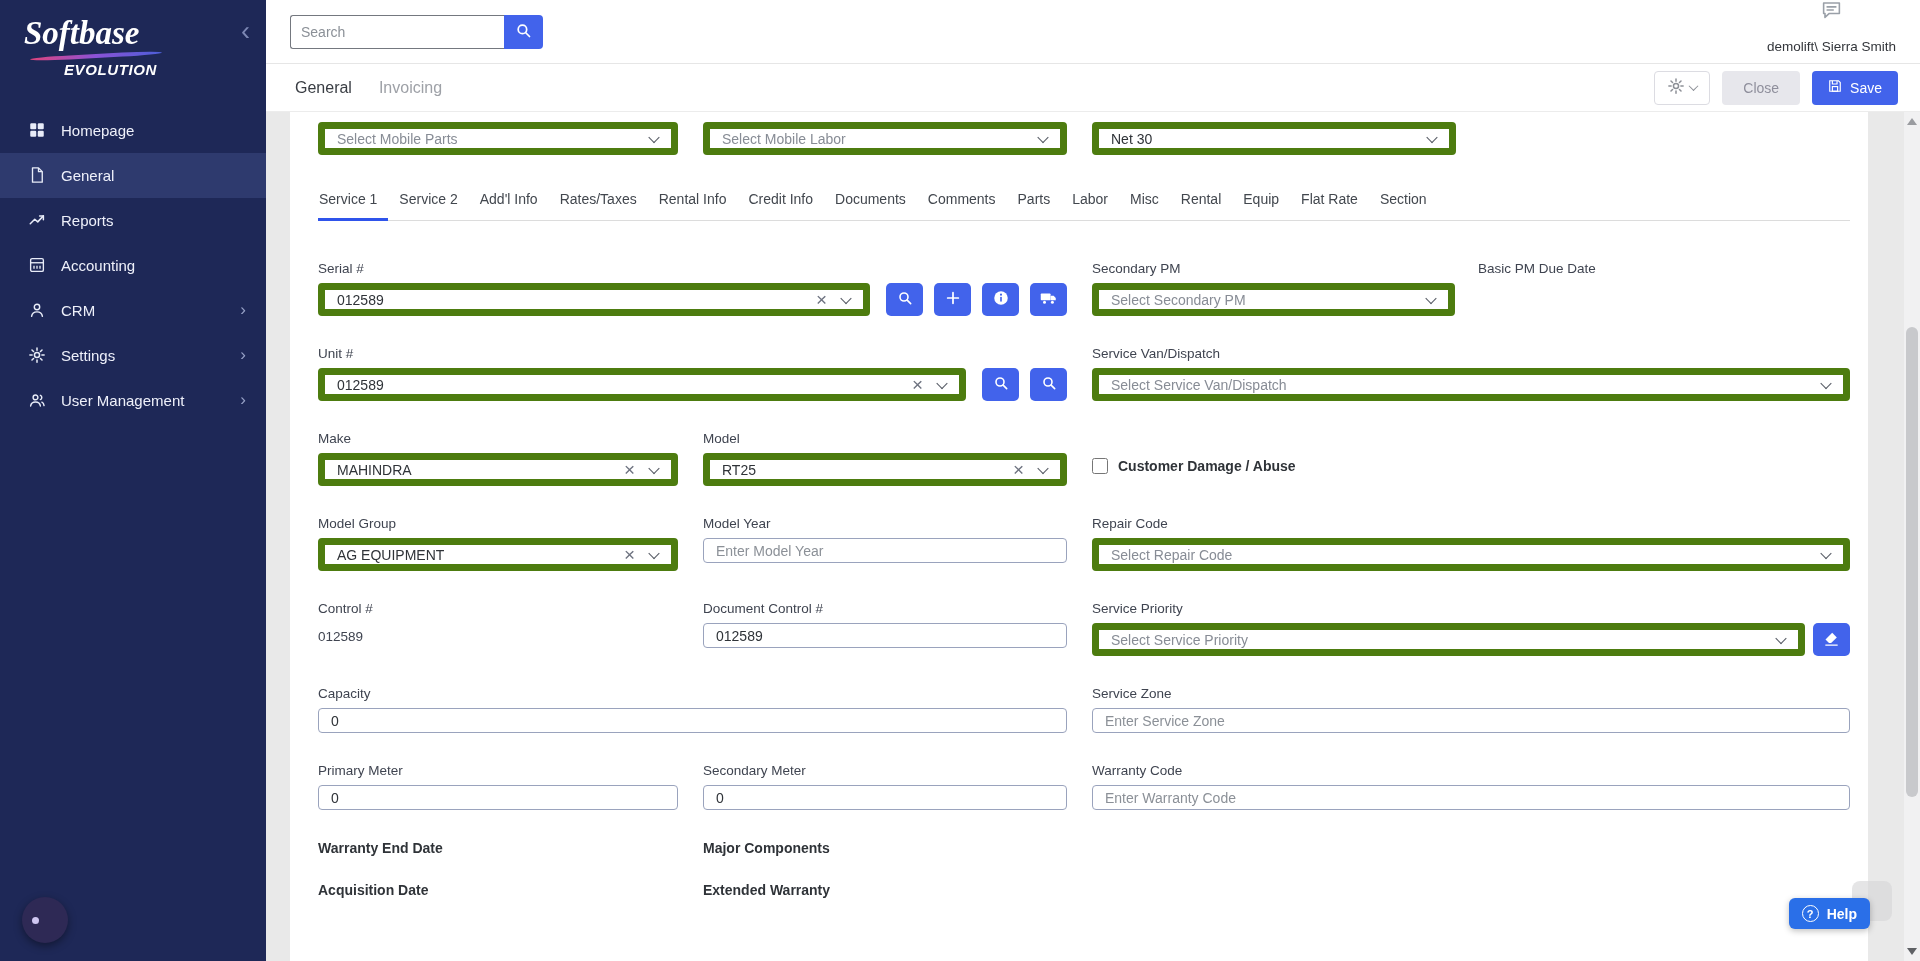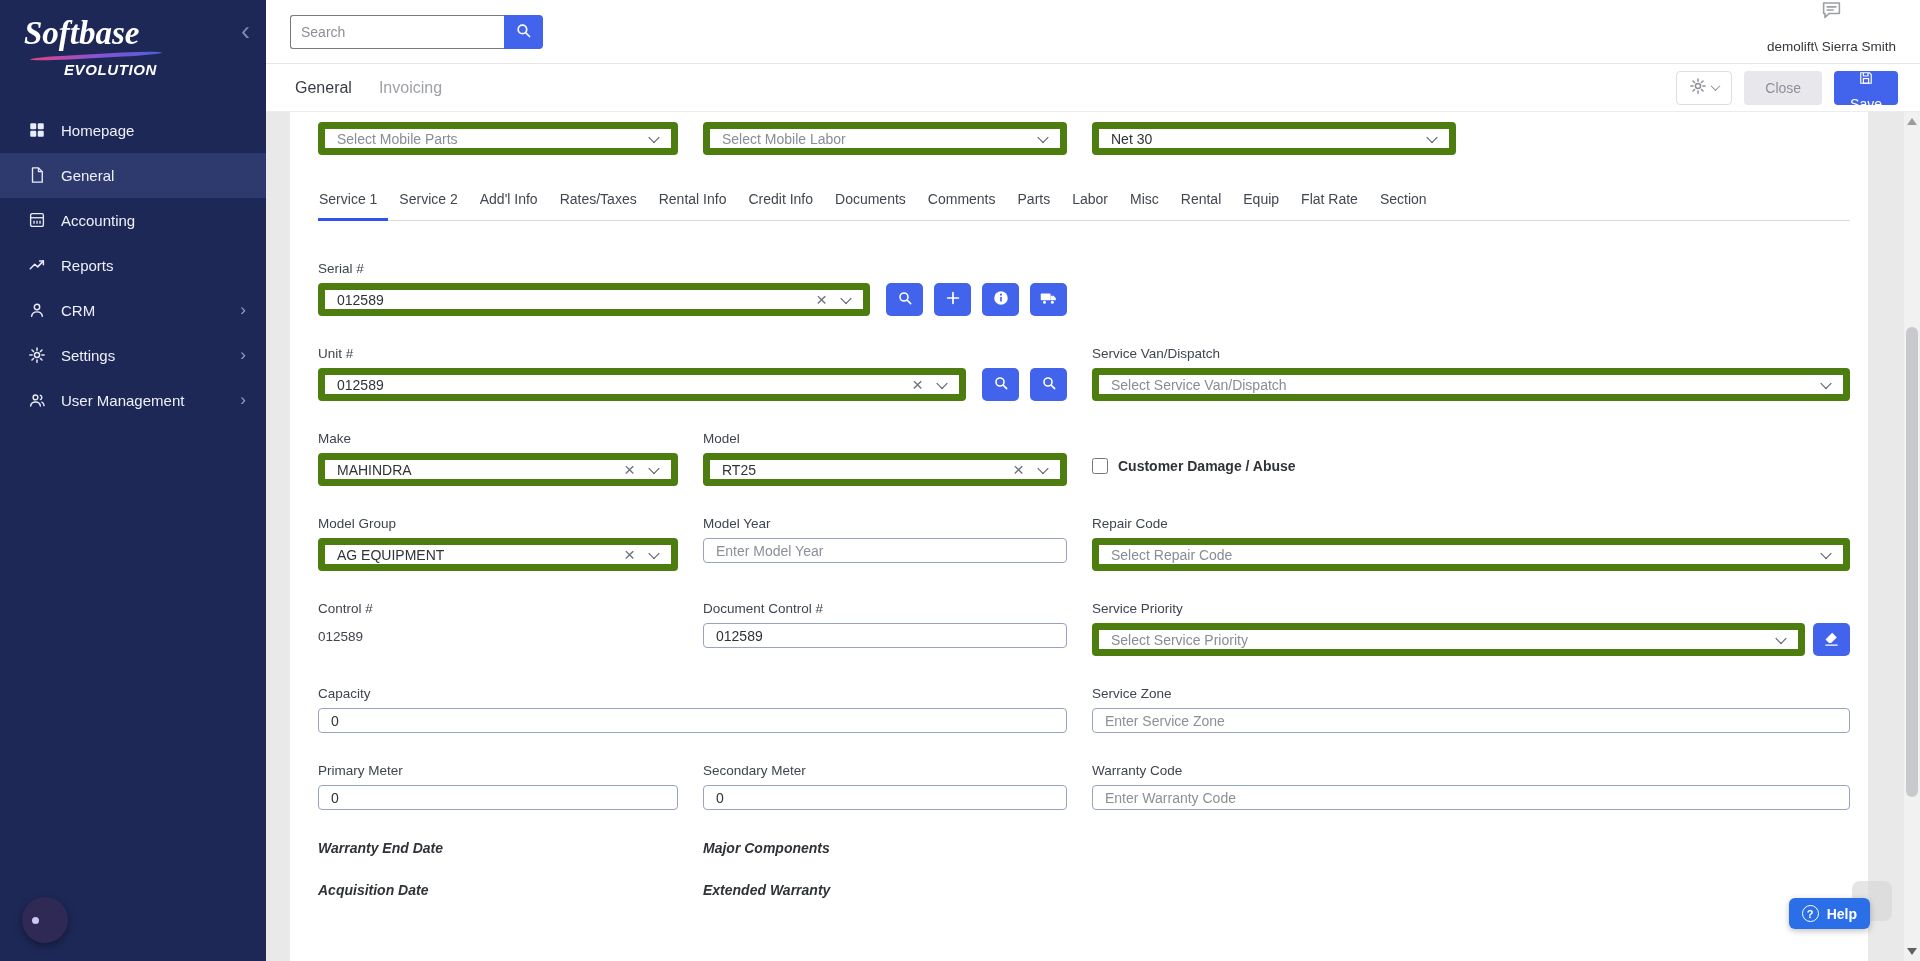--- a/index.html
+++ b/index.html
@@ -36,21 +36,21 @@
   .avatar { width:32px; height:32px; border-radius:4px; background:#5670e6; color:#fff; font-size:15px; font-weight:bold; display:flex; align-items:center; justify-content:center; cursor:pointer; }
 
   
   .page-header { height:48px; background:#fff; display:flex; align-items:center; padding:0 22px 0 29px; border-bottom:1px solid #ececec; flex:0 0 48px; }
   .ph-tab { font-size:16px; margin-right:27px; cursor:pointer; color:#9ea1a7; }
   .ph-tab.active { color:#393d43; font-weight:500; }
   .ph-right { margin-left:auto; display:flex; align-items:center; gap:12px; }
   .gear-btn { height:34px; width:56px; border:1px solid #dcdce2; background:#fff; border-radius:4px; display:flex; align-items:center; justify-content:center; gap:5px; cursor:pointer; }
   .mini-chev { width:7px; height:7px; border-right:1.8px solid #8d9097; border-bottom:1.8px solid #8d9097; transform:rotate(45deg) translate(-1px,-1px); }
   .close-btn { height:34px; padding:0 21px; background:#e7e7ec; color:#8f8f9c; border:none; border-radius:4px; font-size:14px; cursor:pointer; font-family:"Liberation Sans",sans-serif; }
-  .save-btn { height:34px; padding:0 16px; background:#4263eb; color:#fff; border:none; border-radius:4px; font-size:14px; display:flex; align-items:center; gap:8px; cursor:pointer; font-family:"Liberation Sans",sans-serif;flex-direction:column; }
+  .save-btn { height:34px; padding:0 16px; background:#4263eb; color:#fff; border:none; border-radius:4px; font-size:14px; display:flex; align-items:center; gap:8px; cursor:pointer; font-family:"Liberation Sans",sans-serif; }
 
   
   .content { flex:1; background:#e9e9e9; position:relative; overflow:hidden; }
   .card { position:absolute; left:24px; top:0; bottom:0; width:1578px; background:#fff; padding:10px 18px 0 28px; overflow:hidden; }
 
   .top-selects { display:grid; grid-template-columns:360px 364px 364px 369px; column-gap:25px; }
 
   .select { height:33px; border:7px solid #4d7c0f; border-radius:4px; background:#fff; display:flex; align-items:center; padding:0 34px 0 12px; font-size:14px; color:#878c95; position:relative; cursor:pointer; }
   .select.has-value { color:#2f3338; }
   .chev { position:absolute; right:13px; top:50%; width:8px; height:8px; border-right:1.8px solid #555a64; border-bottom:1.8px solid #555a64; transform:translateY(-68%) rotate(45deg); }
@@ -63,21 +63,21 @@
   .ftab { padding:0 11px 13px; font-size:14px; color:#42474e; cursor:pointer; position:relative; white-space:nowrap; }
   .ftab:first-child { padding-left:1px; }
   .ftab.active::after { content:""; position:absolute; left:0; right:0; bottom:-1px; height:3px; background:#2f54eb; }
 
   
   .formarea { margin-top:40px; }
   .grid { display:grid; grid-template-columns:360px 364px 758px; column-gap:25px; margin-bottom:30px; }
   .grid-b { margin-bottom:26px; }
   .span2 { grid-column:1 / 3; }
   .flabel { font-size:13.5px; color:#3f4450; margin-bottom:7px; }
-  .blabel { font-size:14px; font-weight:bold; color:#2f3338;font-style:italic; }
+  .blabel { font-size:14px; font-weight:bold; color:#2f3338; }
   .hstack { display:flex; align-items:center; }
   .tinput { height:25px; border:1px solid #9aa3bd; border-radius:4px; padding:0 12px; font-size:14px; color:#2f3338; width:100%; outline:none; background:#fff; font-family:"Liberation Sans",sans-serif; }
   .tinput::placeholder { color:#8b9097; }
   .icon-btn { width:37px; height:33px; min-width:37px; background:#4263eb; border:none; border-radius:5px; display:flex; align-items:center; justify-content:center; cursor:pointer; }
   .static-val { font-size:13.5px; color:#3f4450; margin-top:13px; }
   .checkbox-row { display:flex; align-items:center; gap:10px; margin-top:27px; }
   .cb { width:16px; height:16px; cursor:pointer; }
   .cb-label { font-size:14px; color:#2f3338;font-weight:bold; }
 
   
@@ -117,38 +117,38 @@
         <span class="nv-ic">
           <svg width="18" height="18" viewBox="0 0 24 24" fill="none" stroke="#e8ecf8" stroke-width="1.8" stroke-linejoin="round">
               <path d="M6 2.5h8l5 5V21.5H6z"></path>
               <path d="M14 2.5v5h5"></path>
             </svg>
         </span>
         <span>General</span>
       </div>
       <div class="nav-item">
         <span class="nv-ic">
+          <svg width="18" height="18" viewBox="0 0 24 24" fill="none" stroke="#e8ecf8" stroke-width="2" stroke-linecap="round" stroke-linejoin="round">
+              <polyline points="3,17 9,11 13,14.5 20.5,6.5"></polyline>
+              <polyline points="15.5,6.5 20.5,6.5 20.5,11.5"></polyline>
+            </svg>
+        </span>
+        <span>Reports</span>
+      </div>
+      <div class="nav-item">
+        <span class="nv-ic">
           <svg width="18" height="18" viewBox="0 0 24 24" fill="none" stroke="#e8ecf8" stroke-width="1.8">
               <rect x="3.5" y="3.5" width="17" height="17" rx="2"></rect>
               <line x1="3.5" y1="9" x2="20.5" y2="9"></line>
               <line x1="8" y1="13" x2="8" y2="17"></line>
               <line x1="12" y1="13" x2="12" y2="17"></line>
               <line x1="16" y1="13" x2="16" y2="17"></line>
             </svg>
         </span>
         <span>Accounting</span>
-      </div>
-      <div class="nav-item">
-        <span class="nv-ic">
-          <svg width="18" height="18" viewBox="0 0 24 24" fill="none" stroke="#e8ecf8" stroke-width="2" stroke-linecap="round" stroke-linejoin="round">
-              <polyline points="3,17 9,11 13,14.5 20.5,6.5"></polyline>
-              <polyline points="15.5,6.5 20.5,6.5 20.5,11.5"></polyline>
-            </svg>
-        </span>
-        <span>Reports</span>
       </div>
       <div class="nav-item">
         <span class="nv-ic">
           <svg width="18" height="18" viewBox="0 0 24 24" fill="none" stroke="#e8ecf8" stroke-width="1.9" stroke-linecap="round">
               <circle cx="12" cy="8" r="3.6"></circle>
               <path d="M4.8 20.5c.6-4 3.4-6 7.2-6s6.6 2 7.2 6"></path>
             </svg>
         </span>
         <span>CRM</span>
         <span class="nav-chev">›</span>
@@ -309,20 +309,34 @@
                 <button class="icon-btn" style="margin-left:11px">
                   <span><svg width="18" height="18" viewBox="0 0 24 24" fill="#fff">
                         <rect x="1" y="6" width="13" height="9" rx="1"></rect>
                         <path d="M14 9h4.2L21 12v3h-7z"></path>
                         <circle cx="6" cy="17.5" r="2"></circle>
                         <circle cx="16.5" cy="17.5" r="2"></circle>
                       </svg></span>
                 </button>
               </div>
             </div>
+            <div>
+              <div class="hstack" style="align-items:flex-start">
+                <div style="width:363px">
+                  <div class="flabel">Secondary PM</div>
+                  <div class="select">
+                    <span>Select Secondary PM</span>
+                    <span class="chev"></span>
+                  </div>
+                </div>
+                <div style="margin-left:23px">
+                  <div class="flabel">Basic PM Due Date</div>
+                </div>
+              </div>
+            </div>
           </div>
 
           <div class="grid">
             <div class="span2">
               <div class="flabel">Unit #</div>
               <div class="hstack">
                 <div class="select combo has-value" style="width:653px">
                   <span>012589</span>
                   <span class="xclear">×</span>
                   <span class="chev"></span>

